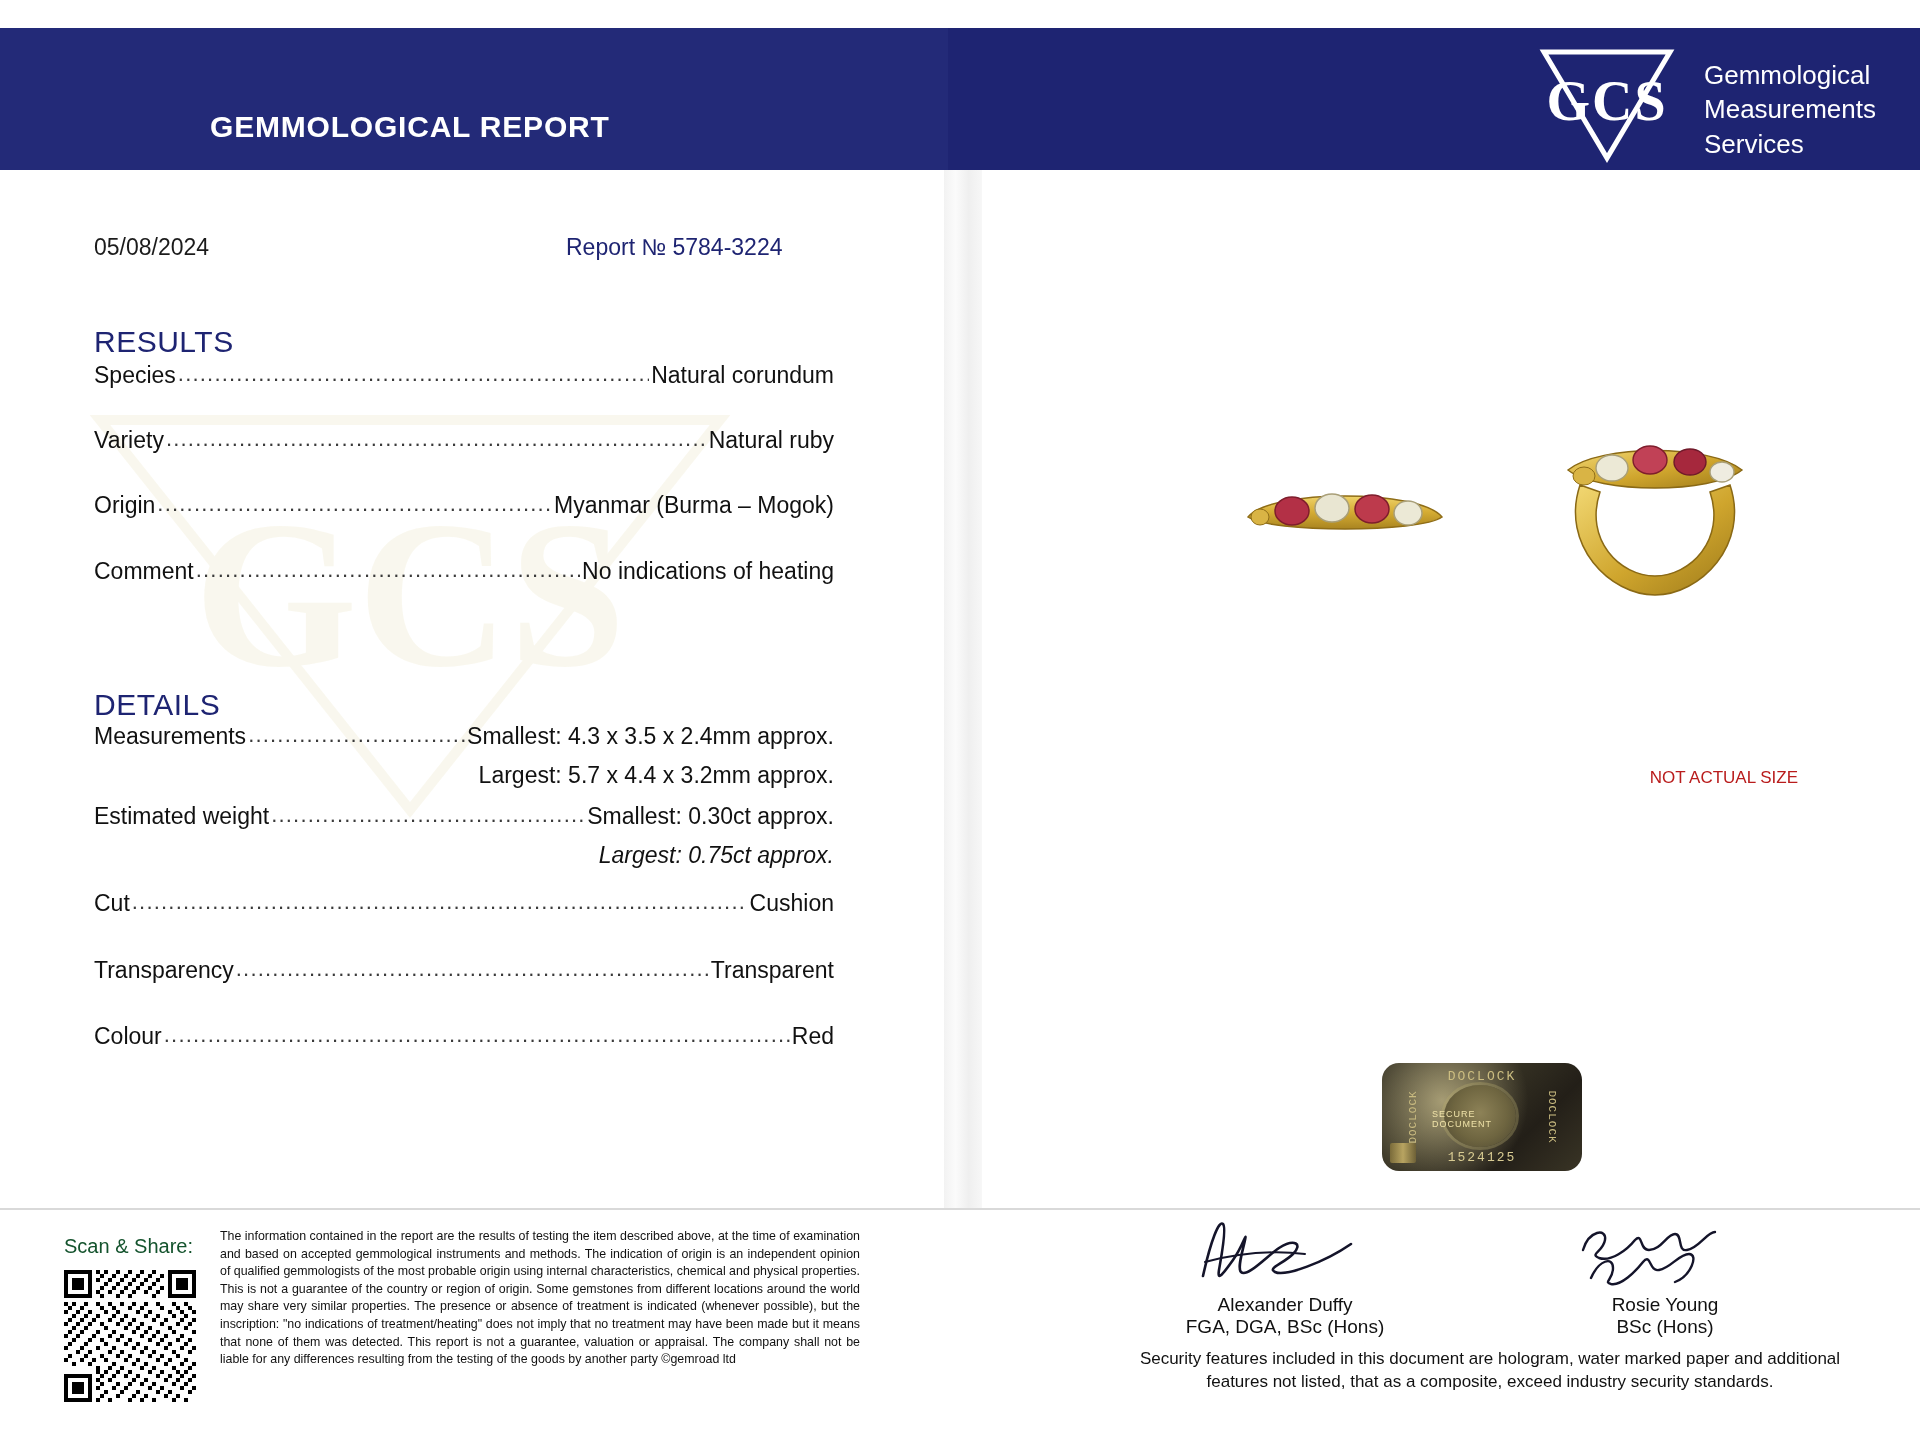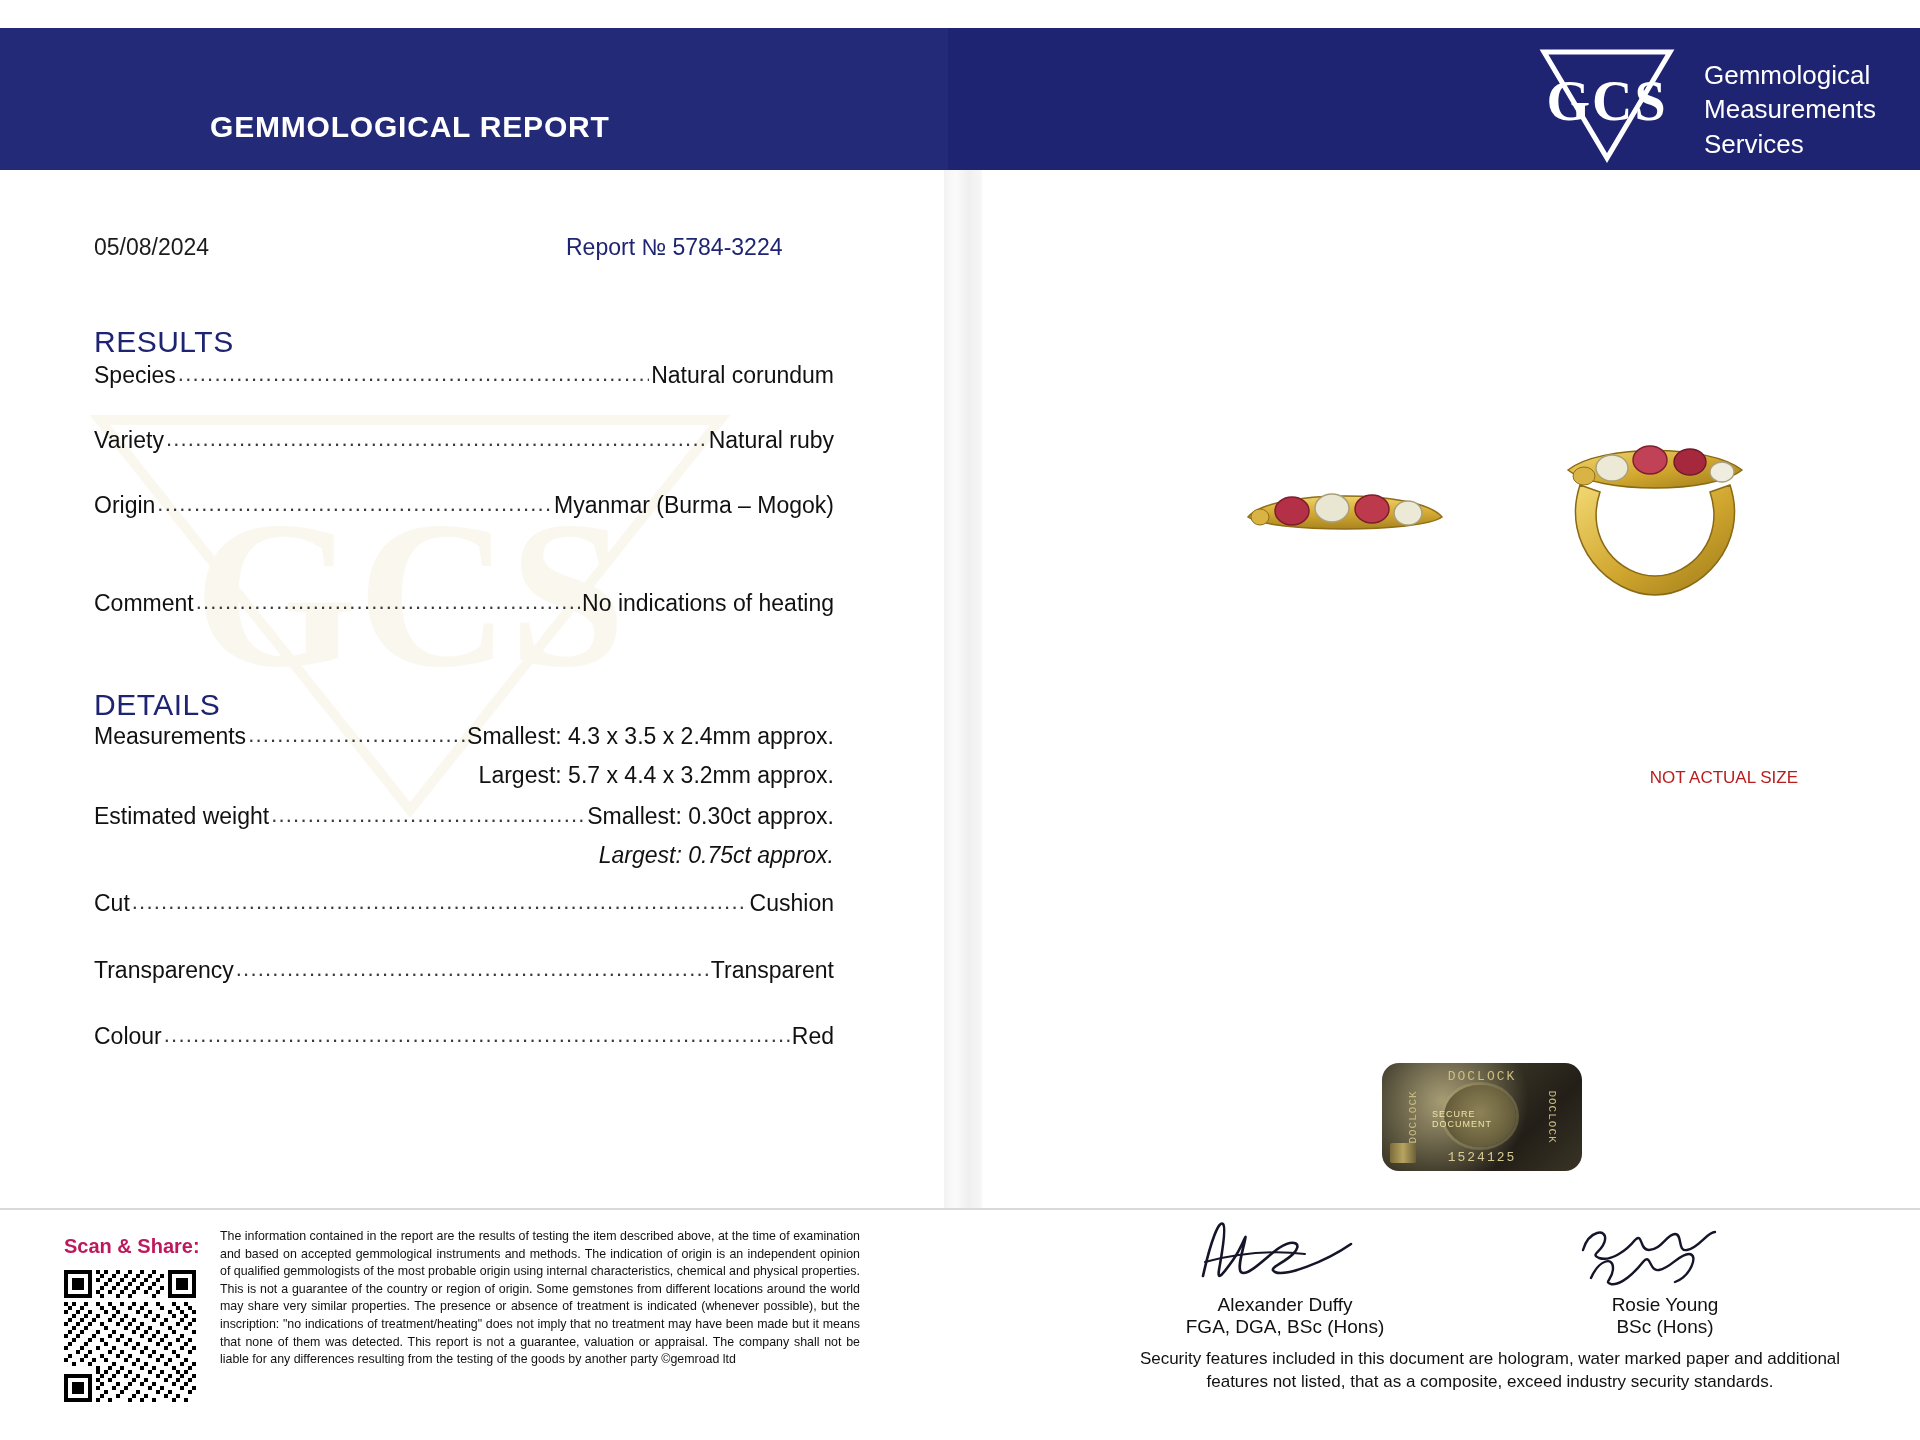--- a/index.html
+++ b/index.html
@@ -218,22 +218,21 @@
   .footer-rule {
     position: absolute;
     left: 0; top: 1208px;
     width: 1920px; height: 2px;
     background: #d9d9d9;
   }
   .scan-label {
     position: absolute;
     left: 64px; top: 1235px;
     font-size: 20px;
-    color: #be185d;
-    font-weight: bold;
+    color: #14532d;
   }
   .qr {
     position: absolute;
     left: 64px; top: 1270px;
     width: 132px; height: 132px;
   }
   .disclaimer {
     position: absolute;
     left: 220px; top: 1228px;
     width: 640px;
@@ -287,21 +286,21 @@
     <span class="dots">...................................................................................................</span>
     <span class="val">Natural ruby</span>
   </div>
 
   <div class="row" style="top:492px;">
     <span class="lbl">Origin</span>
     <span class="dots">...................................................................................................</span>
     <span class="val">Myanmar (Burma – Mogok)</span>
   </div>
 
-  <div class="row" style="top:558px;margin-top:32px;">
+  <div class="row" style="top:558px;">
     <span class="lbl">Comment</span>
     <span class="dots">...................................................................................................</span>
     <span class="val">No indications of heating</span>
   </div>
 
   <div class="section-title section-details">DETAILS</div>
 
   <div class="row" style="top:723px;">
     <span class="lbl">Measurements</span>
     <span class="dots">...................................................................................................</span>

